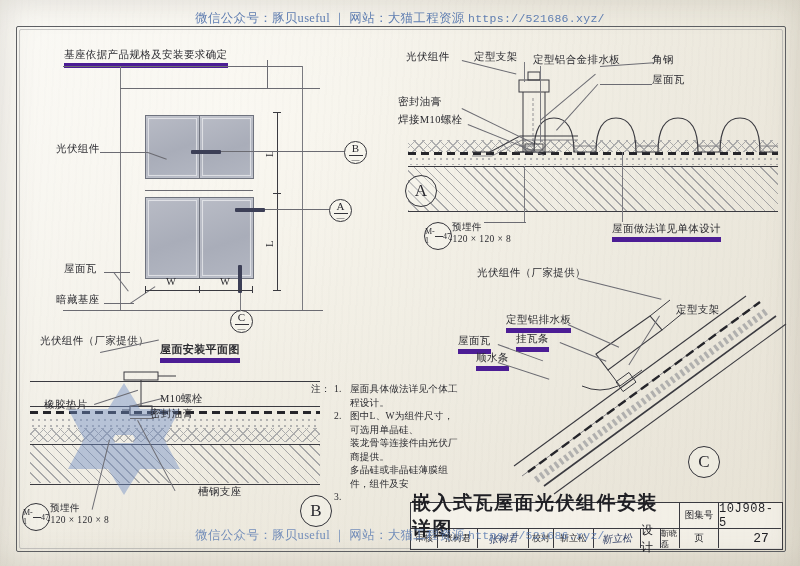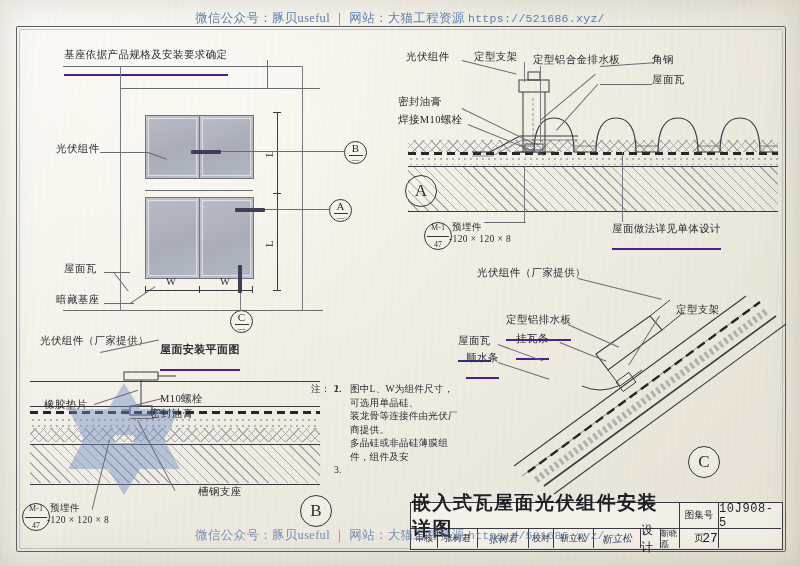--- a/index.html
+++ b/index.html
@@ -22,41 +22,41 @@
   
   .watermark{position:absolute;left:0;width:800px;text-align:center;
     font-family:"Liberation Serif",serif;font-size:12.5px;color:#5f7fb5;letter-spacing:.3px;white-space:nowrap;}
   .watermark .url{font-family:"Liberation Mono",monospace;font-size:11.5px;}
   .wm-top{top:10px;}
   .wm-bottom{top:527px;opacity:.85;}
 
   
   .cn{font-family:"Liberation Serif","DejaVu Serif",serif;color:#2b2b30;font-size:10.5px;white-space:nowrap;letter-spacing:.4px;}
   .lbl{position:absolute;}
-  .ul{border-bottom:2px solid #4c1d95;padding-bottom:12px;}
+  .ul{border-bottom:5px solid #4c1d95;padding-bottom:1px;}
   .ttl{font-size:11px;font-weight:bold;}
 
   
   .ln{position:absolute;background:#3a3a40;height:1px;transform-origin:0 0;}
   .ln-thin{position:absolute;background:#6b6b72;height:1px;transform-origin:0 0;}
   .vln{position:absolute;background:#3a3a40;width:1px;}
   .vln-thin{position:absolute;background:#7a7a80;width:1px;}
 
   
   .bub{position:absolute;border:1.4px solid #34343a;border-radius:50%;
        display:flex;align-items:center;justify-content:center;
        font-family:"Liberation Serif",serif;color:#2a2a30;background:rgba(250,248,241,.35);}
   .bub-lg{width:30px;height:30px;font-size:17px;}
   .bub-sm{width:21px;height:21px;font-size:11px;flex-direction:column;}
   .bub-sm .bar{width:14px;height:1px;background:#34343a;margin:1px 0;}
   .bub-sm .bot{font-size:8px;line-height:6px;}
 
   
   .msym{position:absolute;width:26px;height:26px;border:1.1px solid #34343a;border-radius:50%;
-        display:flex;flex-direction:column;align-items:center;justify-content:space-between;
+        display:flex;flex-direction:row;align-items:center;justify-content:flex-start;
         font-size:8px;color:#2a2a30;background:rgba(250,248,241,.3);}
   .msym .bar{width:22px;height:1px;background:#34343a;margin:0.5px 0;}
 
   
   .panel{position:absolute;background:linear-gradient(160deg,#b9bcc6 0%,#a9adb9 55%,#b3b7c2 100%);
          border:1px solid #6f737e;box-shadow:inset 0 0 5px rgba(255,255,255,.35);}
   .panel-inner{position:absolute;border:1px solid rgba(255,255,255,.55);inset:2px;}
 
   .dimtick{position:absolute;width:1px;height:7px;background:#3a3a40;}
   .railmark{position:absolute;background:#3c3f56;border-radius:1px;}
@@ -267,21 +267,21 @@
 
   <div class="lbl cn" style="left:477px;top:266px;">光伏组件（厂家提供）</div>
   <div class="ln-thin" style="left:578px;top:278px;width:86px;transform:rotate(14deg);"></div>
   <div class="lbl cn" style="left:676px;top:303px;">定型支架</div>
   <div class="ln-thin" style="left:660px;top:316px;width:58px;transform:rotate(122deg);"></div>
   <div class="lbl cn ul" style="left:506px;top:313px;">定型铝排水板</div>
   <div class="lbl cn ul" style="left:516px;top:332px;">挂瓦条</div>
   <div class="ln-thin" style="left:568px;top:324px;width:56px;transform:rotate(24deg);"></div>
   <div class="ln-thin" style="left:560px;top:342px;width:50px;transform:rotate(22deg);"></div>
   <div class="lbl cn ul" style="left:458px;top:334px;">屋面瓦</div>
-  <div class="lbl cn ul" style="left:466px;top:351px;">顺水条</div>
+  <div class="lbl cn ul" style="left:476px;top:351px;">顺水条</div>
   <div class="ln-thin" style="left:498px;top:344px;width:48px;transform:rotate(20deg);"></div>
   <div class="ln-thin" style="left:498px;top:362px;width:54px;transform:rotate(18deg);"></div>
 
   <div class="bub bub-lg" style="left:688px;top:446px;">
     <span>C</span>
   </div>
 
   <div class="ln" style="left:30px;top:381px;width:290px;"></div>
   <div class="ln" style="left:30px;top:406px;width:290px;"></div>
   <div class="dashband" style="left:30px;top:411px;width:290px;"></div>
@@ -331,20 +331,21 @@
 
   <div class="bub bub-lg" style="left:300px;top:495px;">
     <span>B</span>
   </div>
 
   <div class="notes" style="left:312px;top:382px;width:150px;">
     <div style="position:absolute;left:-1px;top:0;">注：</div>
     <div style="margin-left:22px;">
       <div class="row">
         <span class="num">1.</span>
+        <span>屋面具体做法详见个体工程设计。</span>
       </div>
       <div class="row">
         <span class="num">2.</span>
         <span>图中L、W为组件尺寸，可选用单晶硅、</span>
       </div>
       <div class="row">
         <span class="num"></span>
         <span>装龙骨等连接件由光伏厂商提供。</span>
       </div>
       <div class="row">
@@ -360,21 +361,21 @@
   <div class="tb" style="left:410px;top:502px;width:371px;height:46px;"></div>
 
   <div class="vln" style="left:679px;top:502px;height:46px;"></div>
   <div class="vln" style="left:718px;top:502px;height:46px;"></div>
   <div class="ln" style="left:410px;top:528px;width:371px;"></div>
 
   <div class="tbcell tb-main-title" style="left:412px;top:503px;width:266px;height:25px;">嵌入式瓦屋面光伏组件安装详图</div>
   <div class="tbcell tb-label" style="left:680px;top:503px;width:38px;height:25px;">图集号</div>
   <div class="tbcell tb-val" style="left:719px;top:503px;width:62px;height:25px;">10J908-5</div>
   <div class="tbcell tb-label" style="left:680px;top:529px;width:38px;height:19px;">页</div>
-  <div class="tbcell tb-page" style="left:679px;top:529px;width:62px;height:19px;">27</div>
+  <div class="tbcell tb-page" style="left:730px;top:529px;width:62px;height:19px;">27</div>
 
   <div class="vln" style="left:437px;top:528px;height:20px;"></div>
   <div class="vln" style="left:477px;top:528px;height:20px;"></div>
   <div class="vln" style="left:528px;top:528px;height:20px;"></div>
   <div class="vln" style="left:553px;top:528px;height:20px;"></div>
   <div class="vln" style="left:593px;top:528px;height:20px;"></div>
   <div class="vln" style="left:640px;top:528px;height:20px;"></div>
   <div class="vln" style="left:660px;top:528px;height:20px;"></div>
 
   <div class="tbcell tb-label" style="left:411px;top:529px;width:26px;height:19px;font-size:9px;">审核</div>

